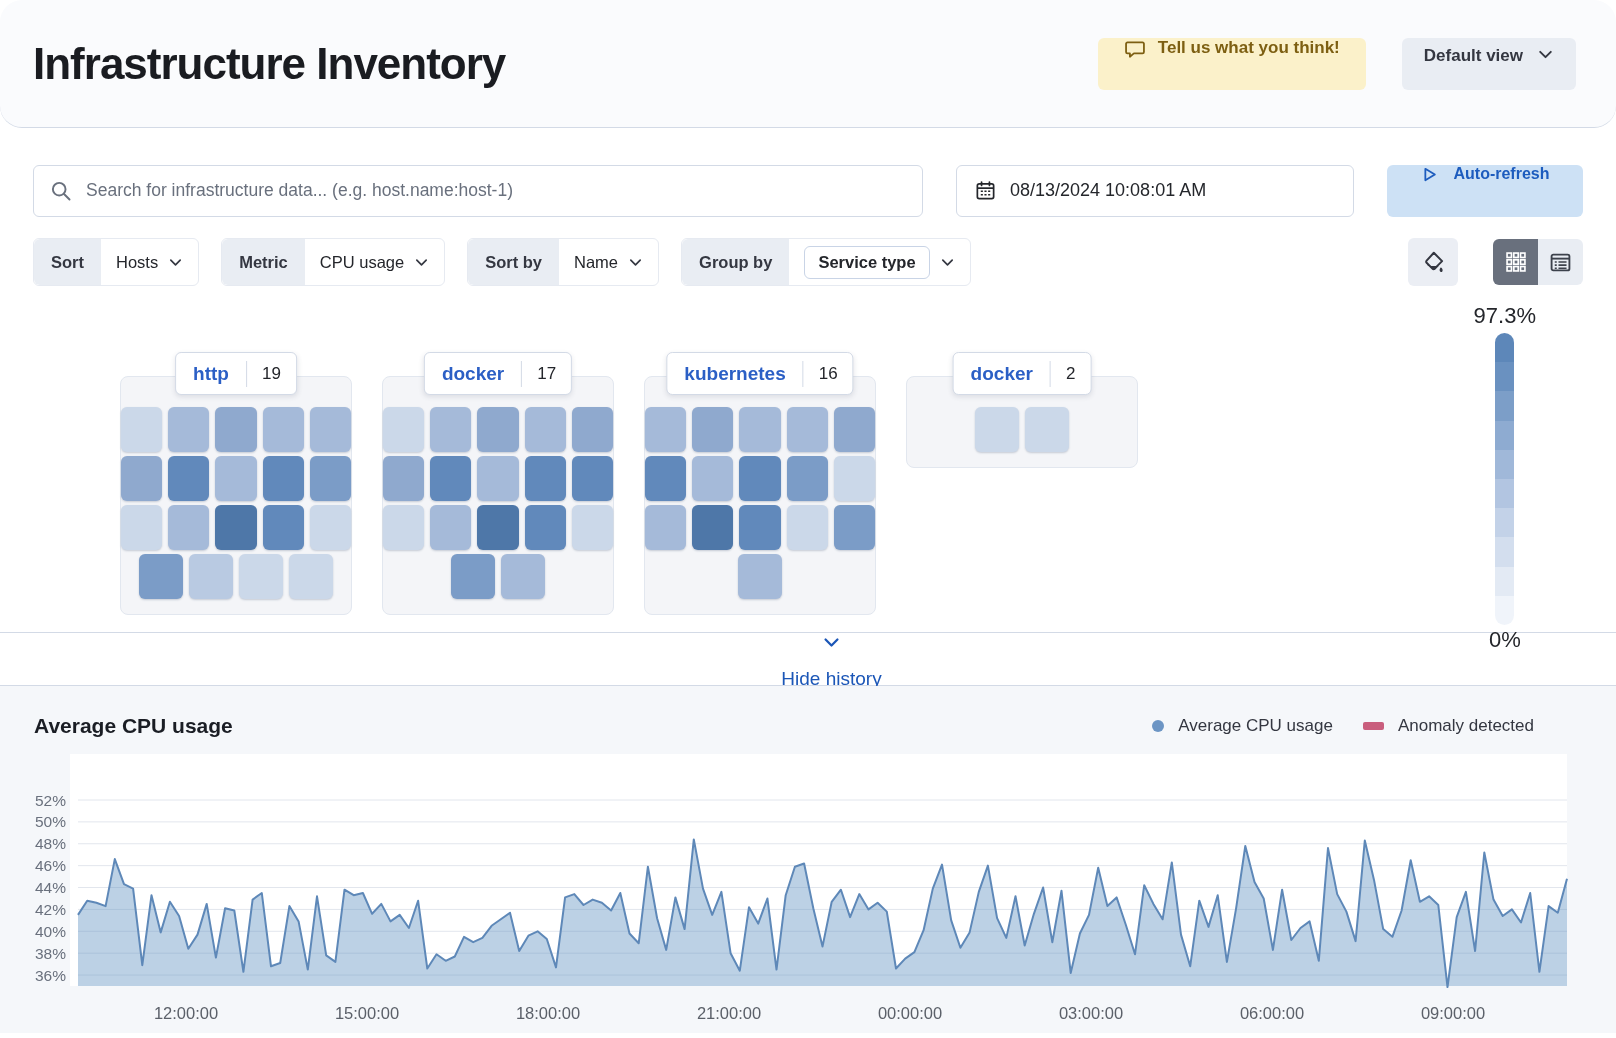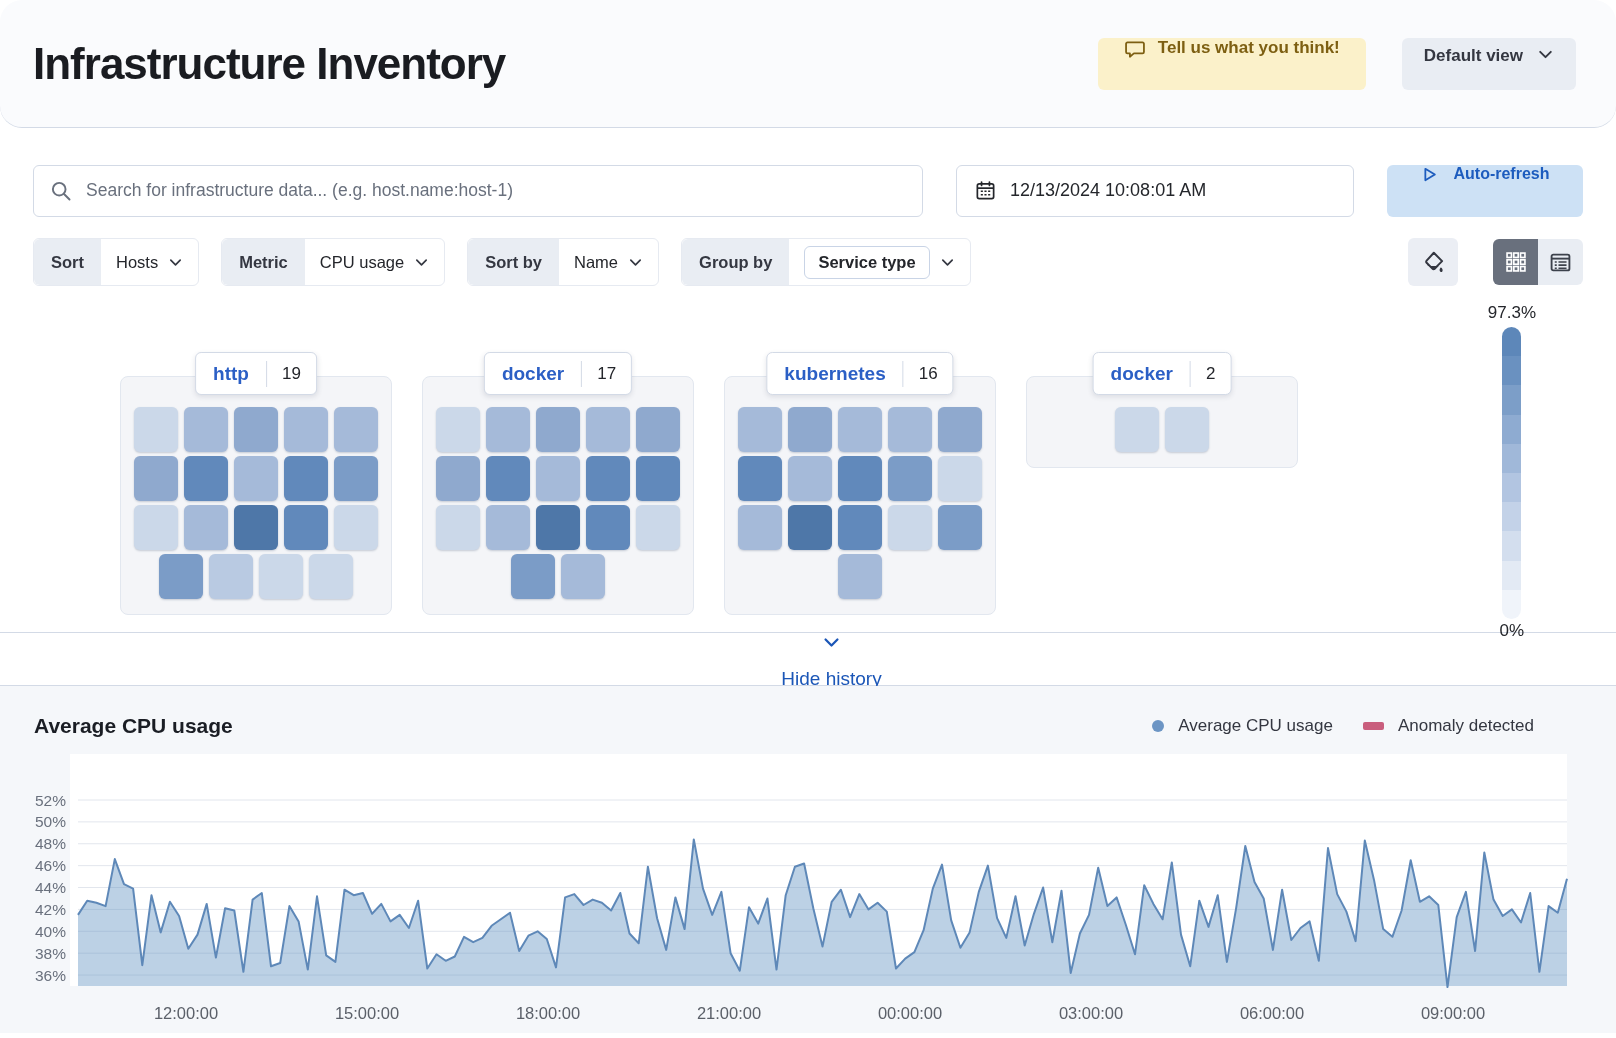--- a/index.html
+++ b/index.html
@@ -35,34 +35,34 @@
   .filter-spacer { flex:1; }
   .iconbtn { width:50px; height:48px; background:#EBEEF4; border:none; border-radius:6px; display:flex; align-items:center; justify-content:center; cursor:pointer; color:#343741; }
   .toggle-group { display:flex; height:46px; border-radius:6px; overflow:hidden; }
   .toggle-btn { width:45px; height:46px; border:none; display:flex; align-items:center; justify-content:center; cursor:pointer; }
   .toggle-btn.sel { background:#69707D; color:#fff; }
   .toggle-btn.unsel { background:#E9EDF3; color:#3C414B; }
 
   
   .waffle-area { position:relative; height:346px; background:#fff; }
   .groups-row { display:flex; gap:30px; padding:66px 0 0 120px; align-items:flex-start; }
-  .group { position:relative; width:272px; padding-top:24px; }
+  .group { position:relative; width:232px; padding-top:24px; }
   .group-pill { position:absolute; top:0; left:50%; transform:translateX(-50%); z-index:2;
     background:#fff; border:1px solid #D3DAE6; border-radius:6px; height:43px; display:flex; align-items:center;
     box-shadow:0 2px 5px rgba(50,60,80,.12); white-space:nowrap; cursor:pointer; }
   .group-pill .gname { font-size:19px; font-weight:700; color:#2B5FC5; padding:0 17px; }
   .group-pill .gdiv { width:1px; height:26px; background:#D3DAE6; }
   .group-pill .gcount { font-size:17px; color:#24262B; padding:0 15px; }
   .group-box { background:#F4F5F8; border:1px solid #E2E7EF; border-radius:8px; padding:30px 0 15px 0;
     display:flex; flex-direction:column; gap:4px; }
   .cellrow { display:flex; justify-content:center; gap:6px; }
   .cell { width:44px; height:45px; border-radius:6px; box-shadow:0 1px 2px rgba(60,80,110,.25); cursor:pointer; }
 
   .scale-legend { position:absolute; top:17px; right:80px; display:flex; flex-direction:column; align-items:center; z-index:3; }
-  .scale-max, .scale-min { font-size:17px; color:#24262B; }
+  .scale-max, .scale-min { font-size:22px; color:#24262B; }
   .scale-bar { width:19px; height:292px; border-radius:10px; margin-top:4px; }
   .scale-min { margin-top:2px; }
 
   
   .history-row { height:54px; background:#fff; border-top:1px solid #D3DAE6; border-bottom:1px solid #D3DAE6;
     display:flex; align-items:center; padding-left:47px; gap:16px; color:#1B56B7; cursor:pointer;flex-direction:column; }
   .history-row .hlabel { font-size:19px; }
 
   
   .chart-section { height:347px; background:#F5F7FA; position:relative; }
@@ -111,21 +111,21 @@
   </div>
   <div class="date-box">
     <span style="display:flex">
       <svg width="21" height="21" viewBox="0 0 16 16">
           <rect x="1.8" y="3" width="12.4" height="11.2" rx="1.4" fill="none" stroke="#24262B" stroke-width="1.3"></rect>
           <path d="M1.8 6.2h12.4" stroke="#24262B" stroke-width="1.3"></path>
           <path d="M5 1.6v2.6M11 1.6v2.6" stroke="#24262B" stroke-width="1.3" stroke-linecap="round"></path>
           <path d="M4.4 8.6h1.6M7.2 8.6h1.6M10 8.6h1.6M4.4 11.2h1.6M7.2 11.2h1.6M10 11.2h1.6" stroke="#24262B" stroke-width="1.2"></path>
         </svg>
     </span>
-    <span>12/13/2024 10:08:01 AM</span>
+    <span>08/13/2024 10:08:01 AM</span>
   </div>
   <button class="btn refresh-btn">
     <span style="display:flex">
       <svg width="19" height="19" viewBox="0 0 16 16">
           <path d="M4.5 3.2L12.5 8l-8 4.8z" fill="none" stroke="currentColor" stroke-width="1.5" stroke-linejoin="round"></path>
         </svg>
     </span>
     <span>Auto-refresh</span>
   </button>
 </div>

